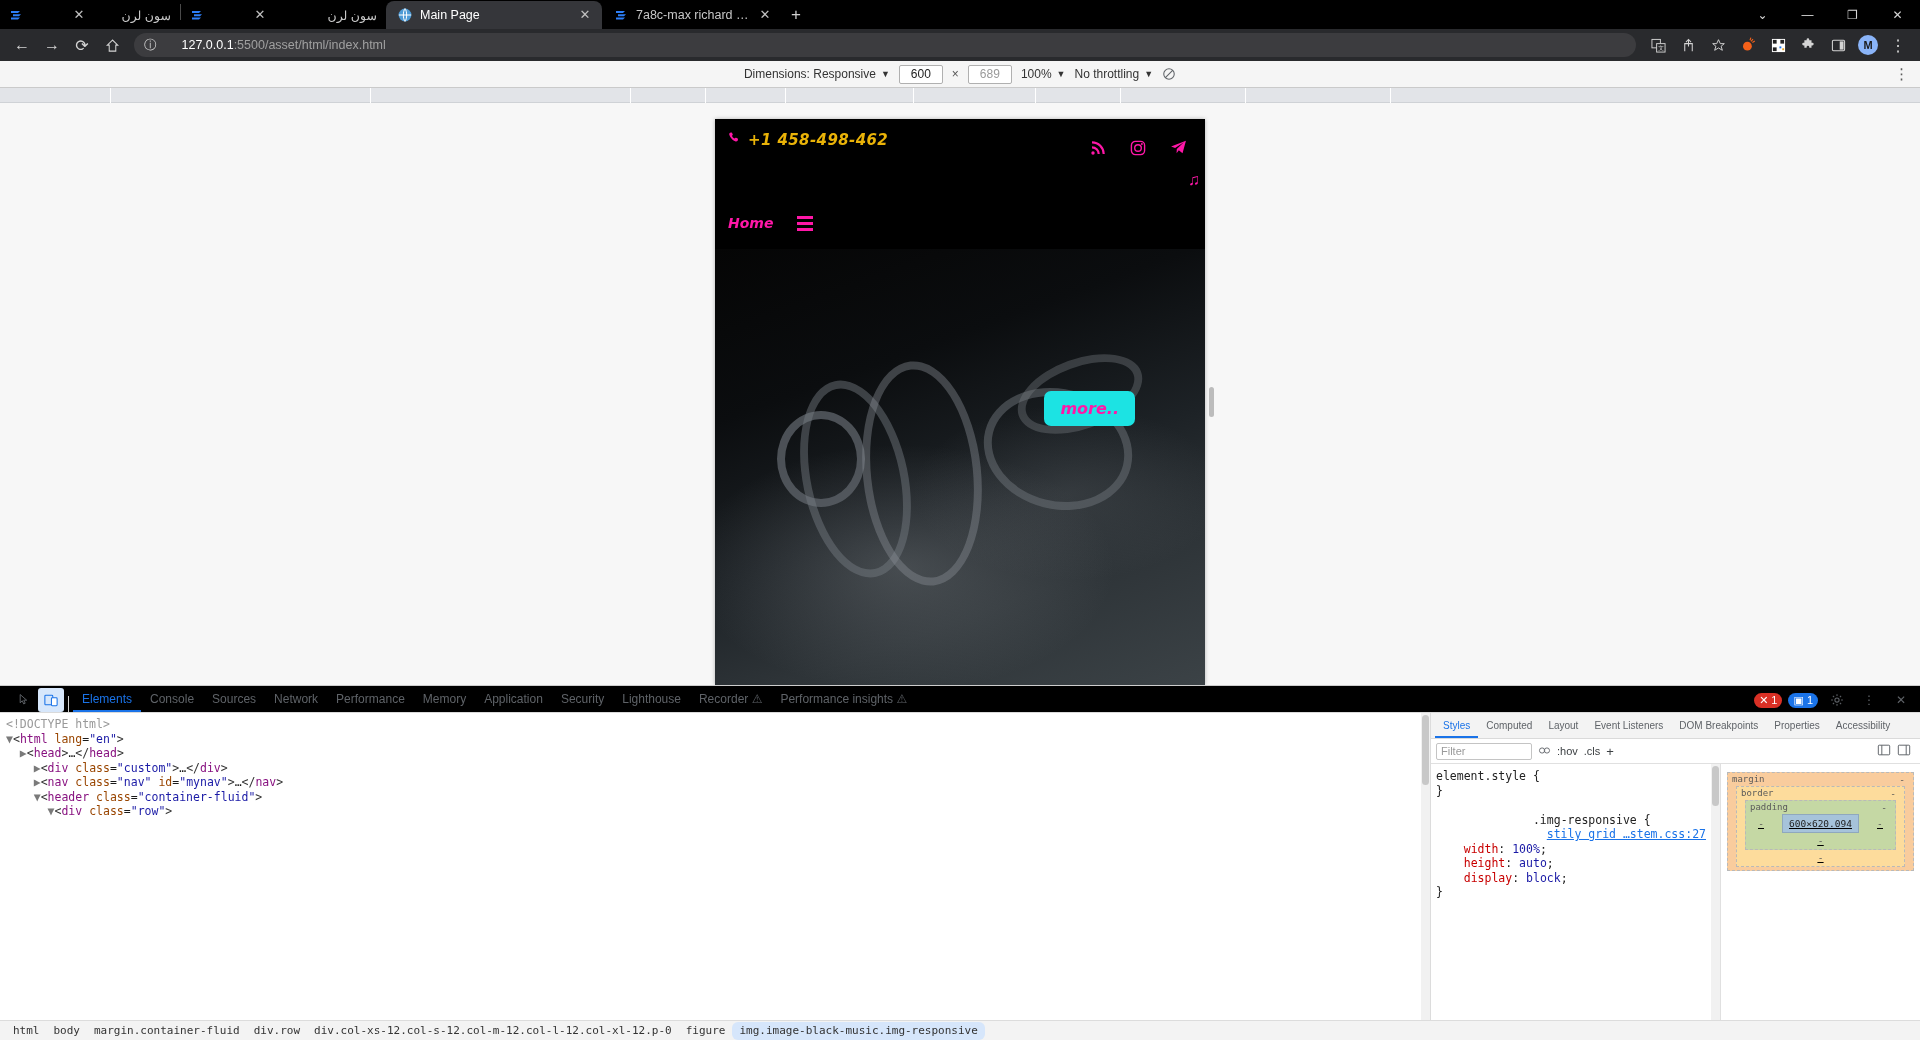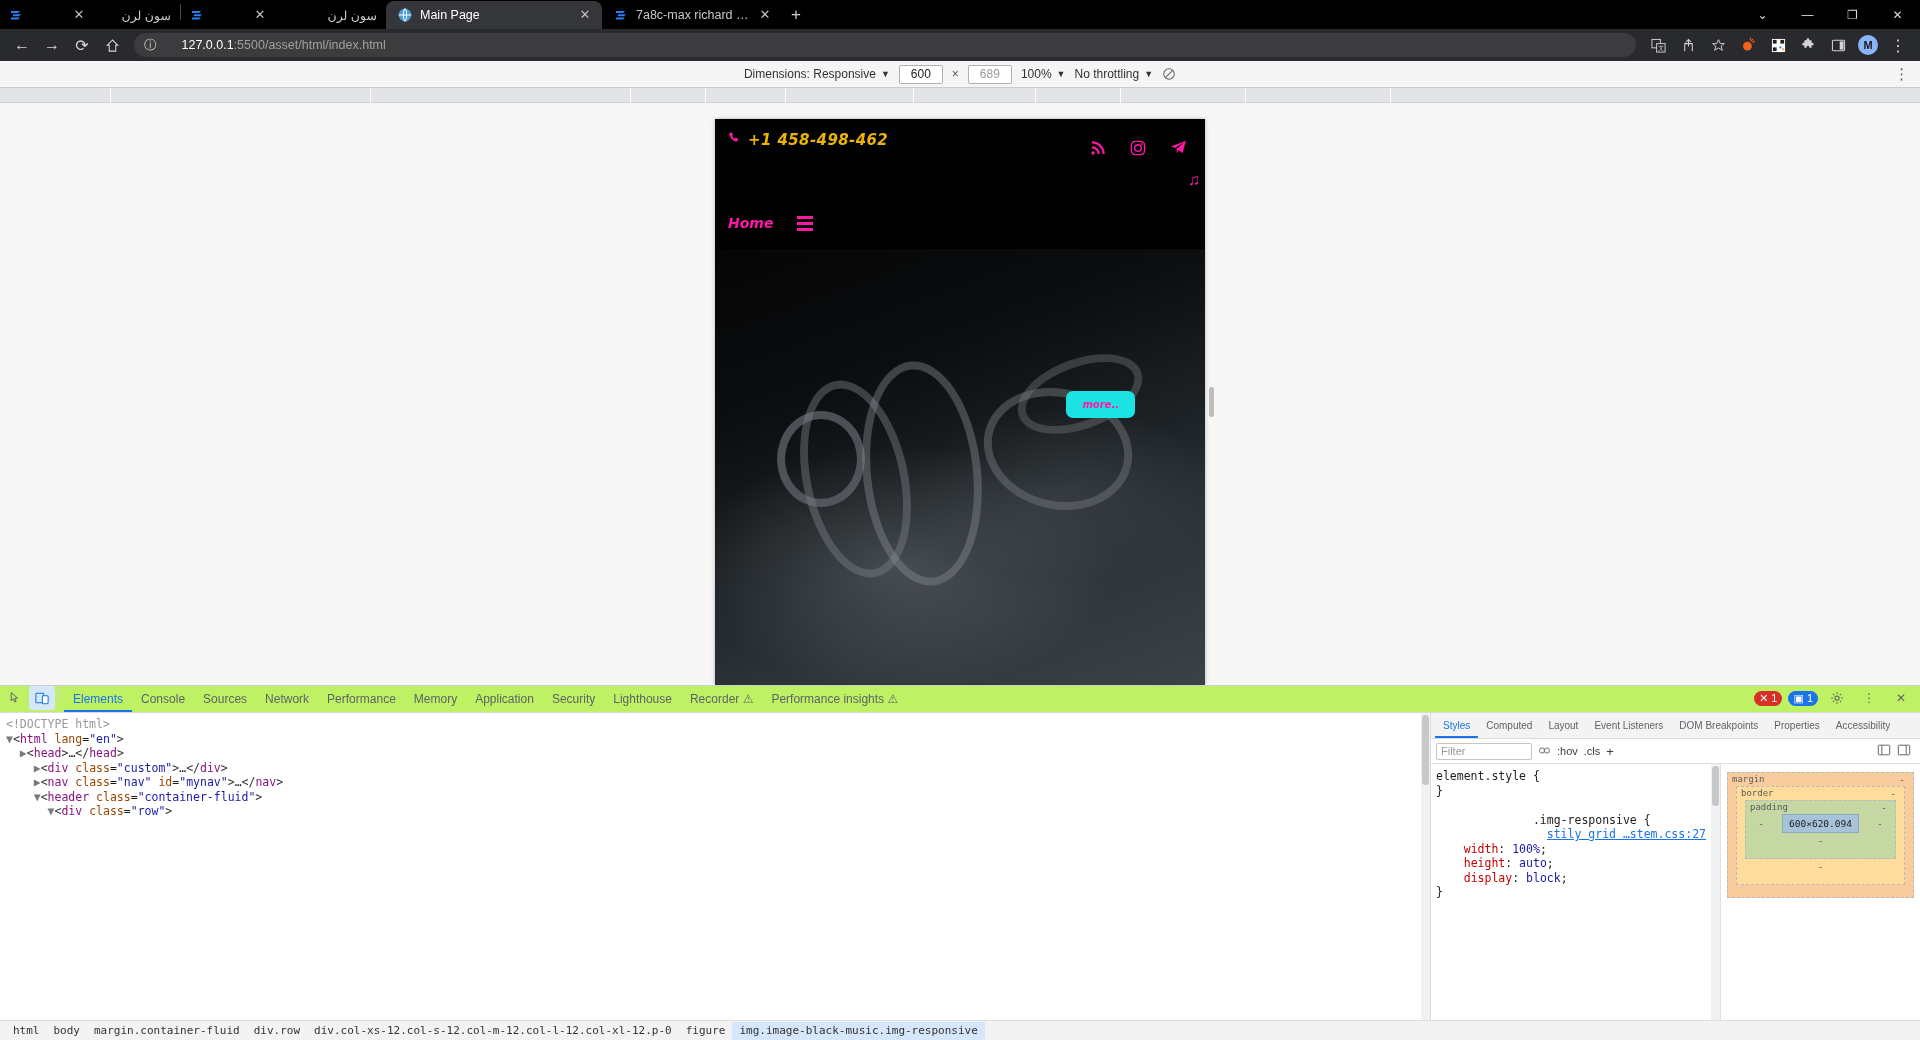--- a/index.html
+++ b/index.html
@@ -159,32 +159,32 @@
     color: #ff17a8; font-size: 19px; font-weight: bold; font-style: italic;
     font-family: "DejaVu Sans", sans-serif; letter-spacing: .3px;
   }
   .hero-sub {
     margin-top: 30px; color: #ff17a8; font-size: 15px; font-weight: bold;
     font-style: italic; font-family: "DejaVu Sans", sans-serif;
   }
   .hero-btn {
     position: absolute; right: 70px; top: 272px;
     background: #1ce3e3; color: #ff17a8; border: none; border-radius: 7px;
-    padding: 8px 16px; font-size: 10px; font-weight: bold; font-style: italic;
+    padding: 8px 16px; font-size: 16px; font-weight: bold; font-style: italic;
     font-family: "DejaVu Sans", sans-serif; cursor: pointer;
   }
 
   
   .devtools {
     flex: 0 0 auto; height: 355px; background: #ffffff;
     border-top: 1px solid #cdcdcd; display: flex; flex-direction: column;
   }
   .dt-tabbar {
-    height: 27px; background: #bef264; border-bottom: 1px solid #dadada;
-    display: flex; align-items: flex-start; gap: 0; padding: 0 3px;
+    height: 27px; background: #000000; border-bottom: 1px solid #dadada;
+    display: flex; align-items: flex-end; gap: 0; padding: 0 12px;
     font-size: 12px; color: #5f6368; position: relative;
   }
   .dt-iconbtn {
     width: 26px; height: 24px; display:flex; align-items:center;
     justify-content:center; color: #5f6368;
   }
   .dt-vsep { width: 1px; height: 16px; background: #d0d0d0; margin: 0 4px; }
   .dt-tab { padding: 0 9px; height: 26px; line-height: 26px; white-space: nowrap; }
   .dt-tab.sel { color: #1a73e8; border-bottom: 2px solid #1a73e8; }
   .dt-right-cluster {
@@ -220,21 +220,21 @@
     background:#c8c8c8; border-radius:4px; display:block;
   }
 
   .breadcrumb {
     height: 20px; background: #f3f3f3; border-top: 1px solid #dcdcdc;
     display: flex; align-items: center; font-size: 11px; color: #333;
     font-family: "DejaVu Sans Mono", monospace; padding-left: 6px; gap: 0;
     flex: 0 0 20px;
   }
   .crumb { padding: 0 7px; height: 18px; line-height: 18px; white-space: nowrap; }
-  .crumb.sel { background: #d6e6fb; }
+  .crumb.sel { background: #d6e6fb; border-radius: 6px; }
 
   .styles-pane {
     flex: 0 0 490px; border-left: 1px solid #dcdcdc; display: flex;
     flex-direction: column; min-width: 0; background: #fff;
   }
   .st-tabbar {
     height: 26px; background: #f3f3f3; border-bottom: 1px solid #dadada;
     display: flex; align-items: center; font-size: 10px; color: #5f6368;
     padding-left: 4px; overflow: hidden; flex: 0 0 26px;
   }
@@ -264,21 +264,21 @@
   .css-scroll { position:absolute; right:0; top:0; width:9px; height:100%; background:#f1f1f1; }
   .css-scroll i { position:absolute; left:1px; top:2px; width:7px; height:40px; background:#c8c8c8; border-radius:4px; display:block;}
 
   .boxmodel-pane {
     flex: 0 0 200px; border-left: 1px solid #e0e0e0; padding: 8px 6px;
     display: flex; flex-direction: column; align-items: center;
     font-family: "DejaVu Sans Mono", monospace; font-size: 9.5px;
   }
   .bm-layer {
     position: relative; width: 100%; border: 1px dashed #b9b9b9;
-    padding: 13px 8px 12px; text-align: center;
+    padding: 13px 8px 3px; text-align: center; text-decoration: underline;
   }
   .bm-margin { background: #f9cc9d; }
   .bm-border { background: #fddc9c; }
   .bm-padding { background: #c5d8a4; }
   .bm-content {
     background: #a6c3da; padding: 3px 6px; color: #222; display: inline-block;
     border: 1px solid #8fa8bd;
   }
   .bm-label {
     position: absolute; left: 4px; top: 1px; font-size: 9px; color: #5a5a5a;

